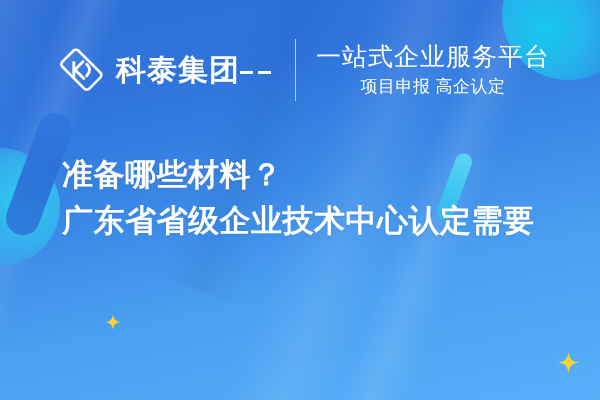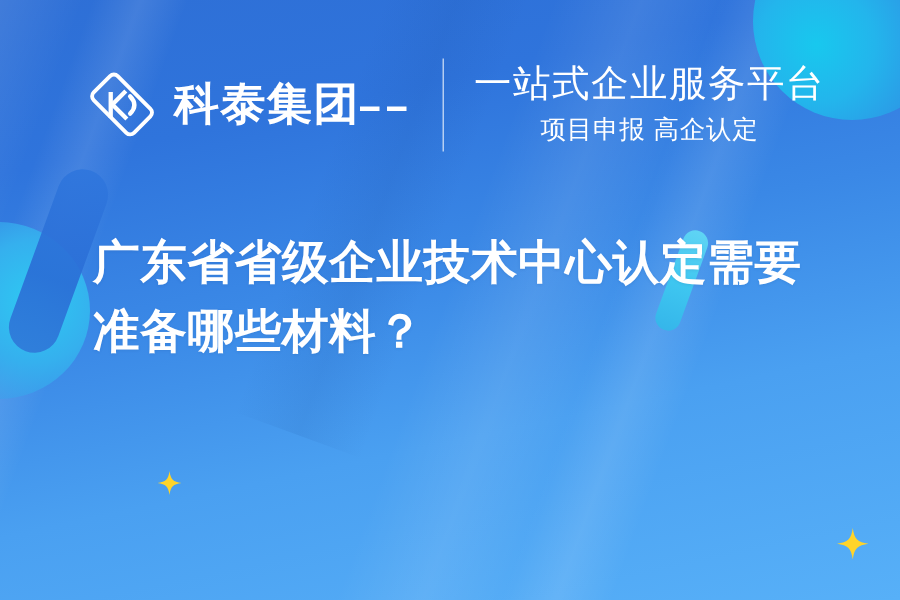--- a/index.html
+++ b/index.html
@@ -277,17 +277,17 @@
     <div class="divider"></div>
 
     <div class="tagline">
       <span class="tagline-main">一站式企业服务平台</span>
       <span class="tagline-sub">项目申报 高企认定</span>
     </div>
 
   </div>
 
   <div class="headline">
+    <div class="headline-line">准备哪些材料？</div>
     <div class="headline-line">广东省省级企业技术中心认定需要</div>
-    <div class="headline-line">准备哪些材料？</div>
   </div>
 
 </div>
 
 </body></html>

